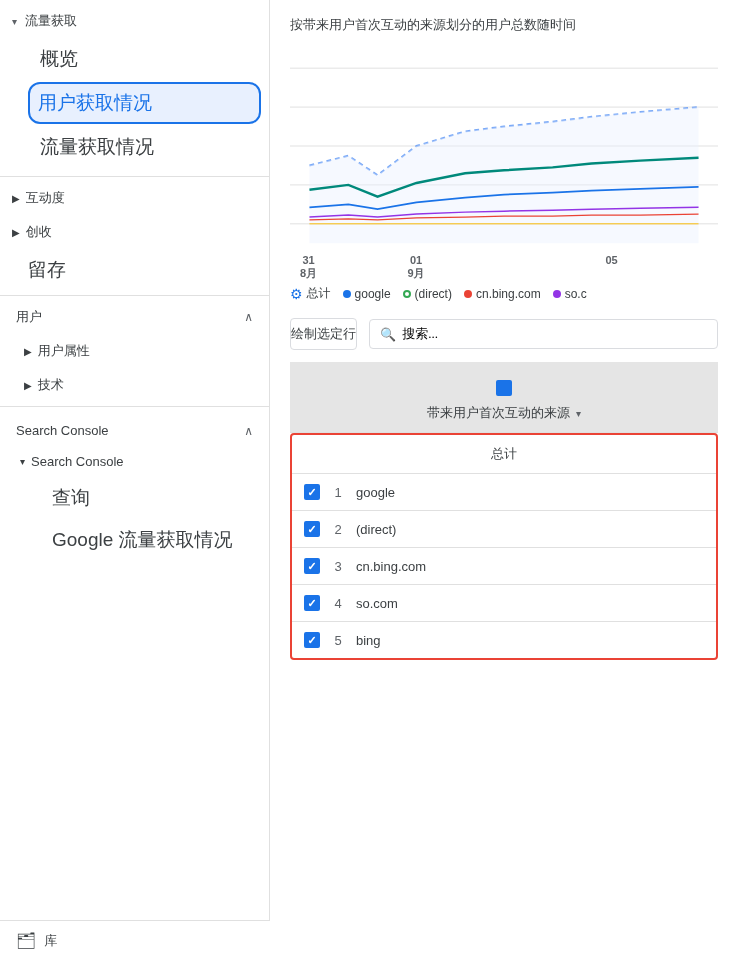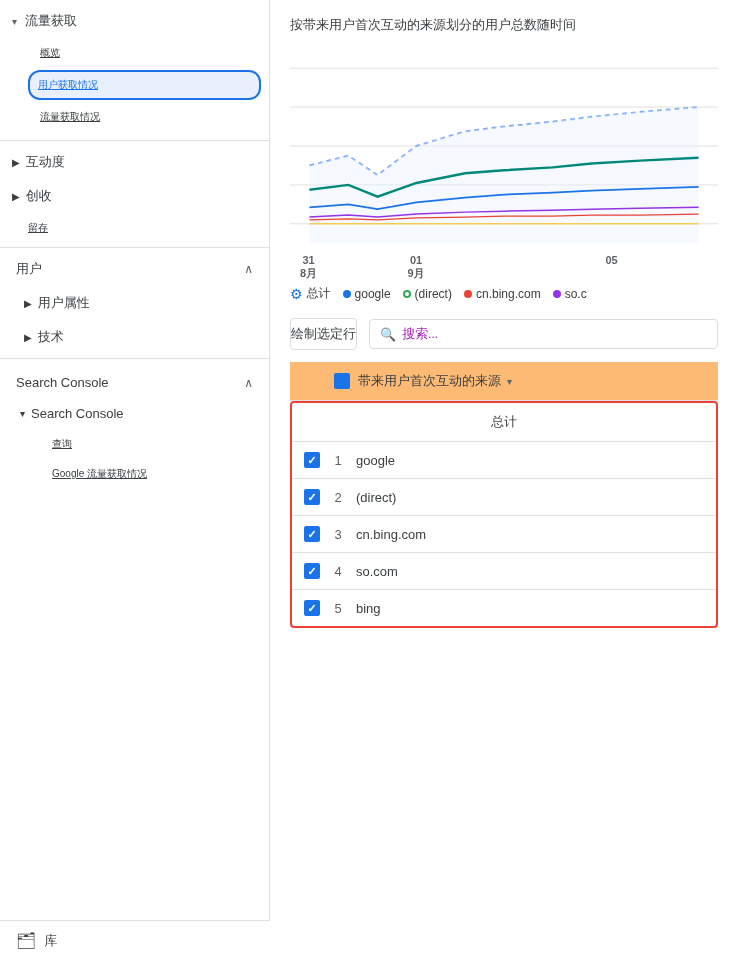--- a/index.html
+++ b/index.html
@@ -44,23 +44,22 @@
       font-size: 10px;
       color: #5f6368;
     }
 
     .sidebar-item {
       display: flex;
       align-items: flex-end;
       padding: 8px 16px 8px 40px;
       cursor: pointer;
       color: #3c4043;
-      font-size: 10px;
+      font-size: 19px;
       white-space: nowrap;
-      text-decoration: underline;
     }
 
     .sidebar-item.active {
       background: #e8f0fe;
       color: #1a73e8;
       border: 2px solid #1a73e8;
       border-radius: 12px;
       margin: 2px 8px 2px 28px;
       padding: 6px 8px;
     }
@@ -179,22 +178,23 @@
       border: 2px solid #ea4335;
       border-radius: 4px;
       overflow: hidden;
     }
 
     .table-header-row {
       display: flex;
       align-items: center;
       padding: 10px 12px;
       border-bottom: 1px solid #e0e0e0;
-      background: #fdba74;
+      background: #e5e5e5;
       gap: 8px;
+      flex-direction: column;
     }
 
     .table-header-row .col-checkbox {
       width: 24px;
     }
 
     .col-source-header {
       display: flex;
       align-items: center;
       gap: 6px;
@@ -434,21 +434,21 @@
       <span>so.c</span>
     </div>
   </div>
 
   <div class="table-controls">
     <button class="draw-button">
       <span>绘制选定行</span>
     </button>
     <div class="search-box">
       <span style="color:#5f6368;">🔍</span>
-      <span style="color:#a21caf;font-family:Liberation Serif, serif;">搜索...</span>
+      <span style="color:#000000;font-family:Liberation Serif, serif;">搜索...</span>
     </div>
   </div>
 
   <div class="table-header-row">
     <div class="col-checkbox"></div>
     <span class="blue-square"></span>
     <div class="col-source-header">
       <span>带来用户首次互动的来源</span>
       <span class="dropdown-arrow">▾</span>
     </div>

